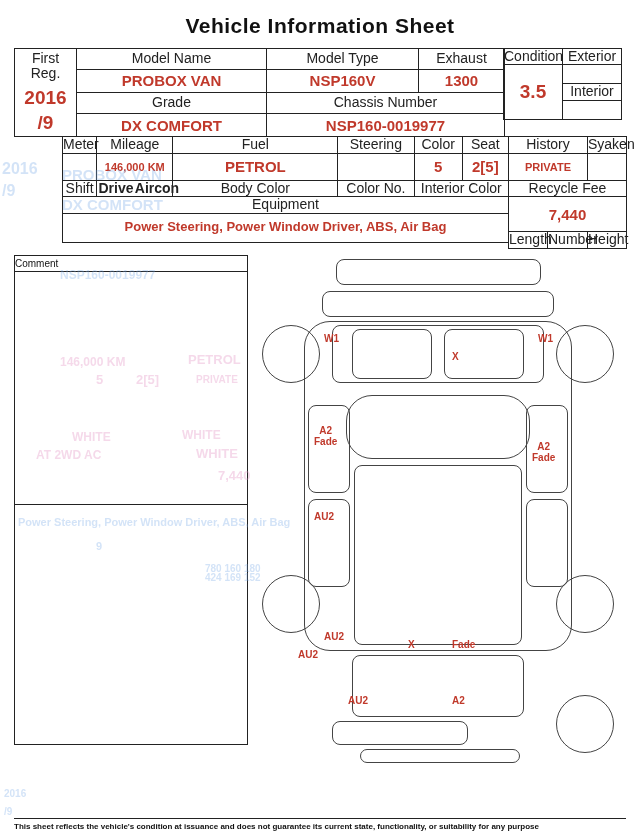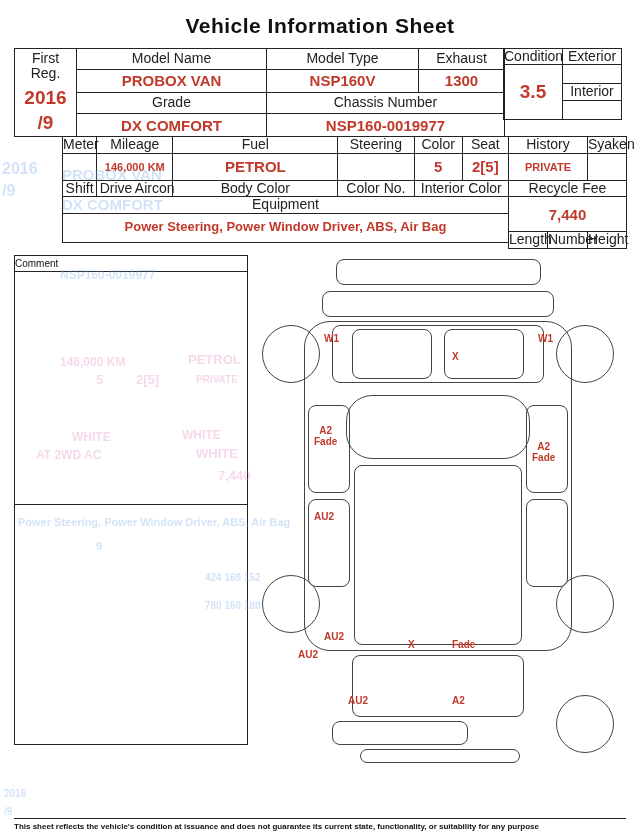--- a/index.html
+++ b/index.html
@@ -55,21 +55,21 @@
     padding: 3px 1px;
     line-height: 1.15;
   }
   .val.small {
     font-size: 11px;
     font-weight: 600;
   }
   .val.big {
     font-size: 19px;
   }
-  .nb { border: none !important; }
+  .nb { border: none !important; font-weight: bold; }
 
   
   .top-wrap {
     display: flex;
     align-items: stretch;
     width: 100%;
   }
   .top-left { width: 490px; }
   .top-right { width: 118px; margin-left: -1px; }
 
@@ -171,21 +171,21 @@
   <div class="wm pink" style="left:136px; top:372px; font-size:13px;">2[5]</div>
   <div class="wm pink" style="left:196px; top:374px; font-size:10px;">PRIVATE</div>
   <div class="wm pink" style="left:72px; top:430px; font-size:12px;">WHITE</div>
   <div class="wm pink" style="left:182px; top:428px; font-size:12px;">WHITE</div>
   <div class="wm pink" style="left:36px; top:448px; font-size:12px;">AT  2WD  AC</div>
   <div class="wm pink" style="left:196px; top:446px; font-size:13px;">WHITE</div>
   <div class="wm pink" style="left:218px; top:468px; font-size:13px;">7,440</div>
   <div class="wm" style="left:18px; top:516px; font-size:11px;">Power Steering, Power Window  Driver, ABS, Air Bag</div>
   <div class="wm" style="left:96px; top:540px; font-size:11px;">9</div>
   <div class="wm" style="left:205px; top:572px; font-size:10px;">424  169  152</div>
-  <div class="wm" style="left:205px; top:600px; font-size:10px;">780  160  180</div>
+  <div class="wm" style="left:205px; top:563px; font-size:10px;">780  160  180</div>
   <div class="wm" style="left:4px; top:788px; font-size:10px;">2016</div>
   <div class="wm" style="left:4px; top:806px; font-size:10px;">/9</div>
 
   <div class="title">Vehicle Information Sheet</div>
 
   <div class="top-wrap">
     <div class="top-left">
       <table class="grid">
         <colgroup>
           <col style="width:62px">

